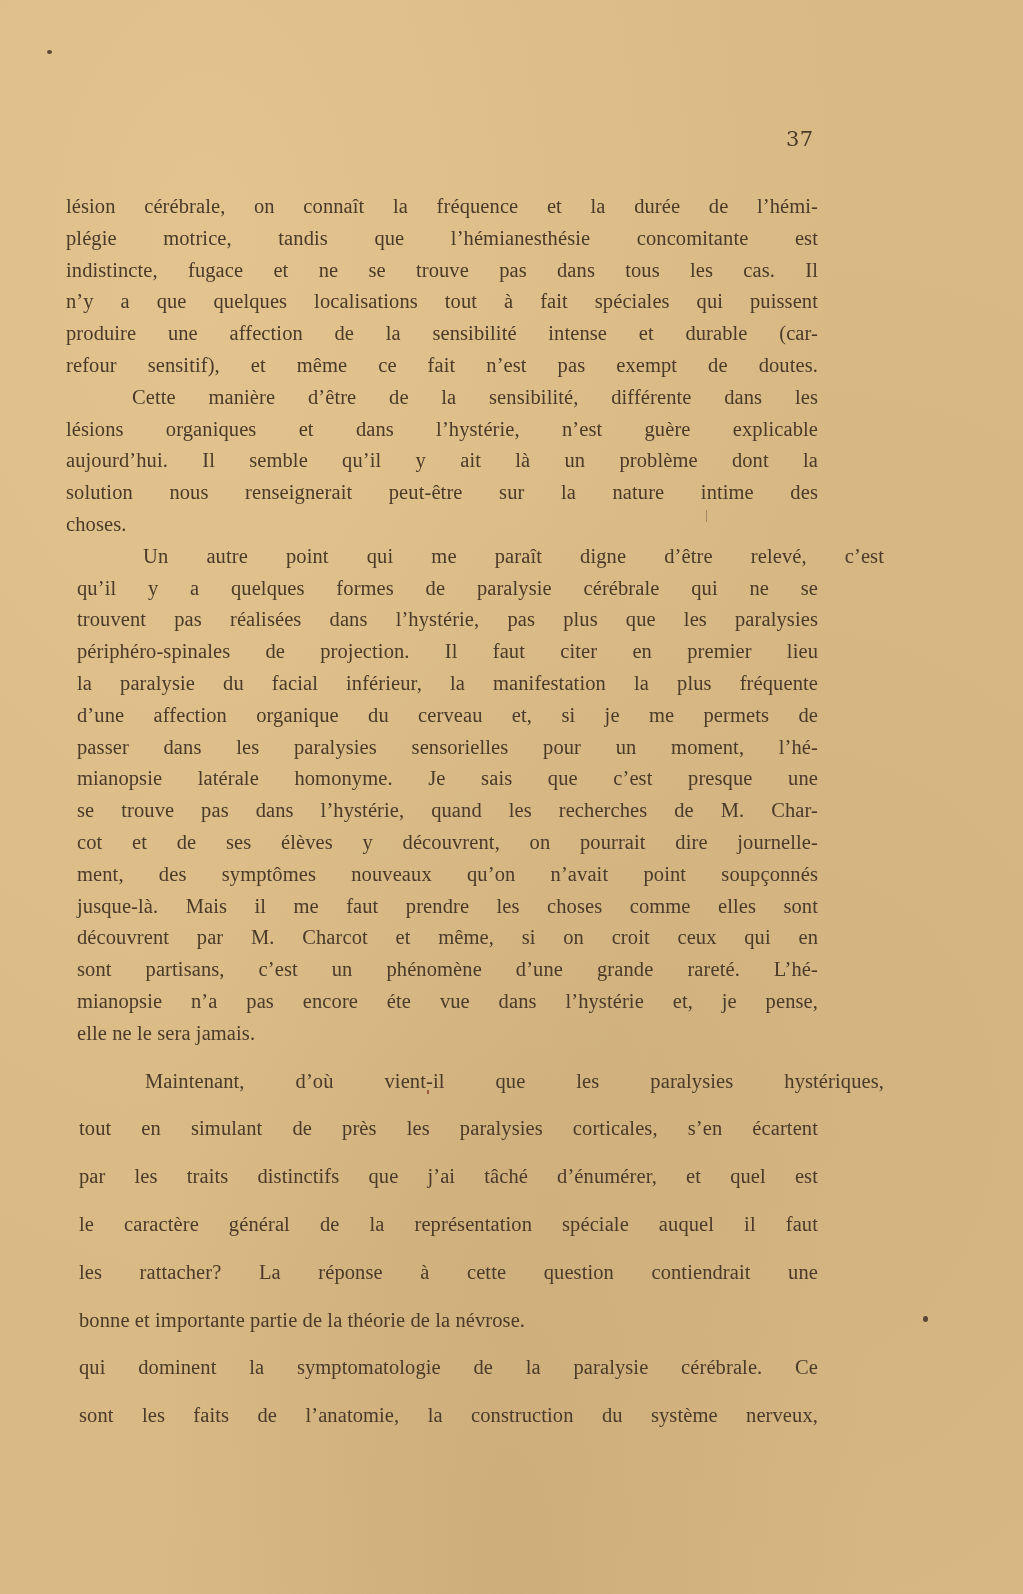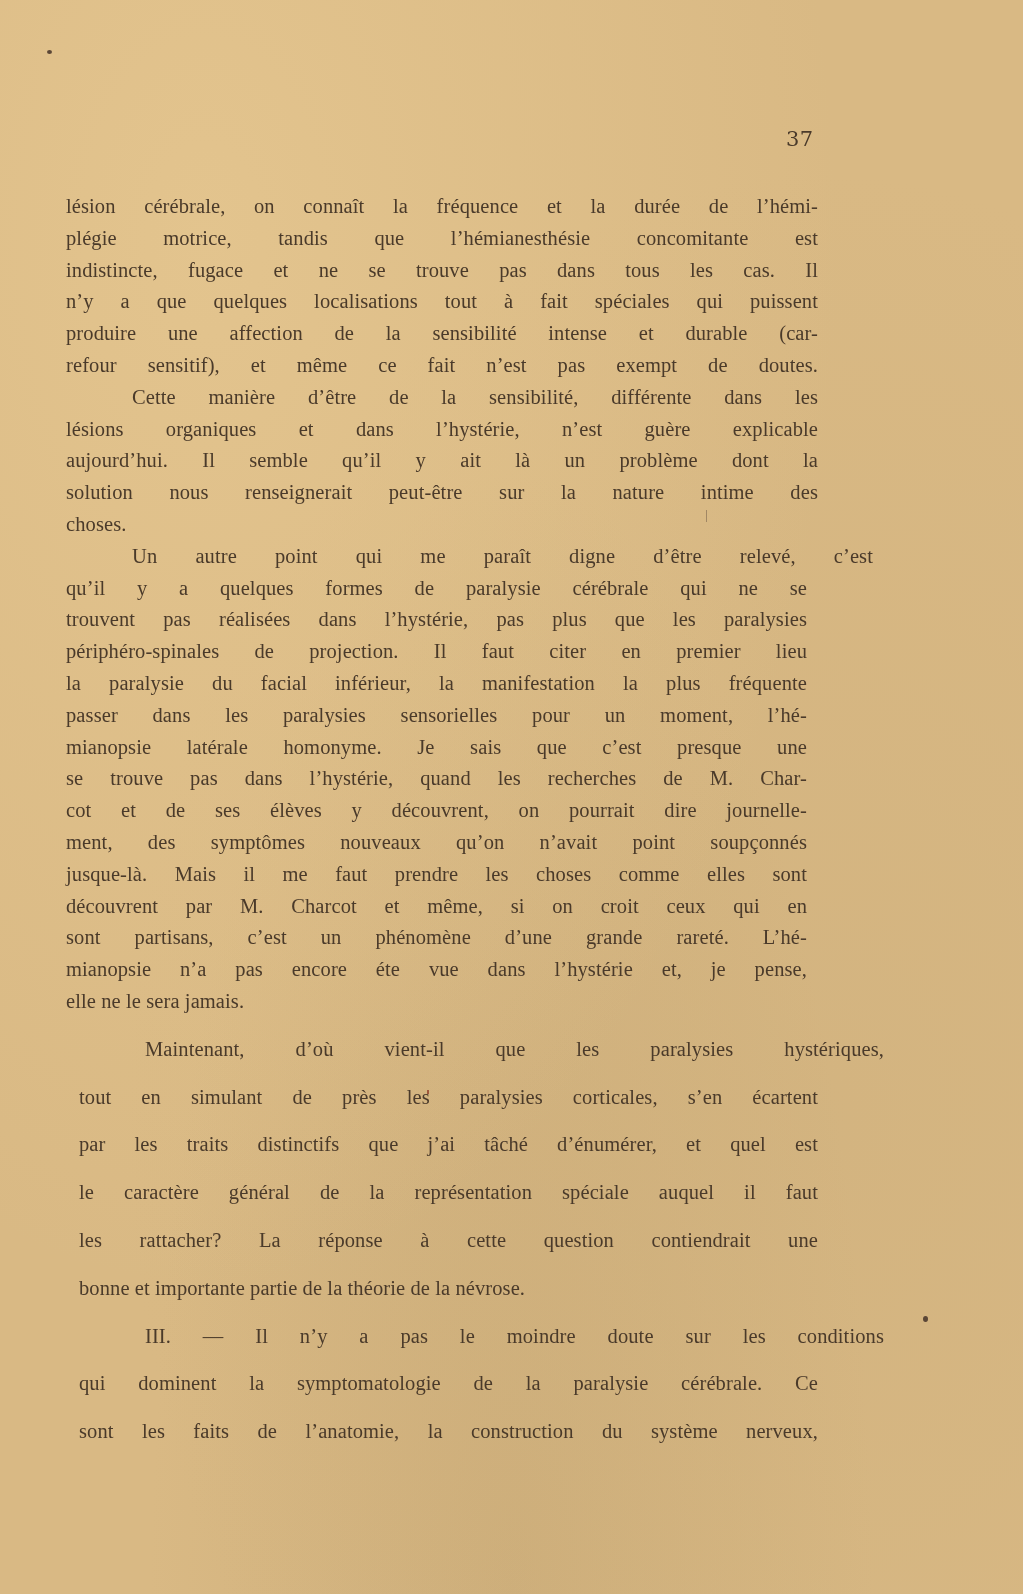--- a/index.html
+++ b/index.html
@@ -55,21 +55,21 @@
     color: #4a3a2a;
     letter-spacing: 0.1px;
     font-family: Liberation Serif, serif;
   }
   .line.last {
     text-align-last: left;
   }
   .line.indent {
     padding-left: 66px;
   }
-  .shift2 { width: calc(100% - 11px); }
+  .shift2 { margin-left: 11px; width: calc(100% - 11px); }
   .shift3 { margin-left: 13px; width: calc(100% - 13px); margin-top: 16px; }
   .para { display: block; }
   .mark {
     position: absolute;
     background: #6a5544;
   }
 </style>
 </head>
 <body>
 
@@ -99,20 +99,21 @@
       <span class="line">solution nous renseignerait peut-être sur la nature intime des</span>
       <span class="line last">choses.</span>
     </div>
 
     <div class="para">
       <span class="line indent shift2">Un autre point qui me paraît digne d’être relevé, c’est</span>
       <span class="line shift2">qu’il y a quelques formes de paralysie cérébrale qui ne se</span>
       <span class="line shift2">trouvent pas réalisées dans l’hystérie, pas plus que les paralysies</span>
       <span class="line shift2">périphéro-spinales de projection. Il faut citer en premier lieu</span>
       <span class="line shift2">la paralysie du facial inférieur, la manifestation la plus fréquente</span>
+      <span class="line shift2">d’une affection organique du cerveau et, si je me permets de</span>
       <span class="line shift2">passer dans les paralysies sensorielles pour un moment, l’hé-</span>
       <span class="line shift2">mianopsie latérale homonyme. Je sais que c’est presque une</span>
       <span class="line shift2">se trouve pas dans l’hystérie, quand les recherches de M. Char-</span>
       <span class="line shift2">cot et de ses élèves y découvrent, on pourrait dire journelle-</span>
       <span class="line shift2">ment, des symptômes nouveaux qu’on n’avait point soupçonnés</span>
       <span class="line shift2">jusque-là. Mais il me faut prendre les choses comme elles sont</span>
       <span class="line shift2">découvrent par M. Charcot et même, si on croit ceux qui en</span>
       <span class="line shift2">sont partisans, c’est un phénomène d’une grande rareté. L’hé-</span>
       <span class="line shift2">mianopsie n’a pas encore éte vue dans l’hystérie et, je pense,</span>
       <span class="line last shift2">elle ne le sera jamais.</span>
@@ -121,19 +122,18 @@
     <div class="para">
       <span class="line indent shift3">Maintenant, d’où vient-il que les paralysies hystériques,</span>
       <span class="line shift3">tout en simulant de près les paralysies corticales, s’en écartent</span>
       <span class="line shift3">par les traits distinctifs que j’ai tâché d’énumérer, et quel est</span>
       <span class="line shift3">le caractère général de la représentation spéciale auquel il faut</span>
       <span class="line shift3">les rattacher? La réponse à cette question contiendrait une</span>
       <span class="line last shift3">bonne et importante partie de la théorie de la névrose.</span>
     </div>
 
     <div class="para">
-      <span class="line indent shift3">III. — Il n’y a pas le moindre doute sur les conditions</span>
       <span class="line shift3">qui dominent la symptomatologie de la paralysie cérébrale. Ce</span>
       <span class="line shift3">sont les faits de l’anatomie, la construction du système nerveux,</span>
     </div>
 
   </div>
 </div>
 
 </body></html>

